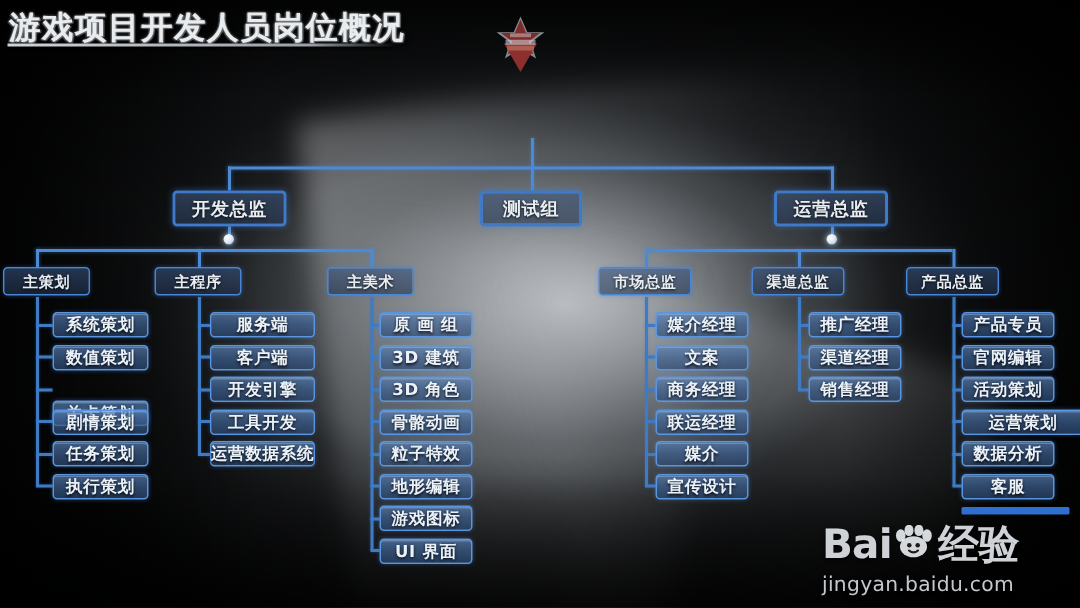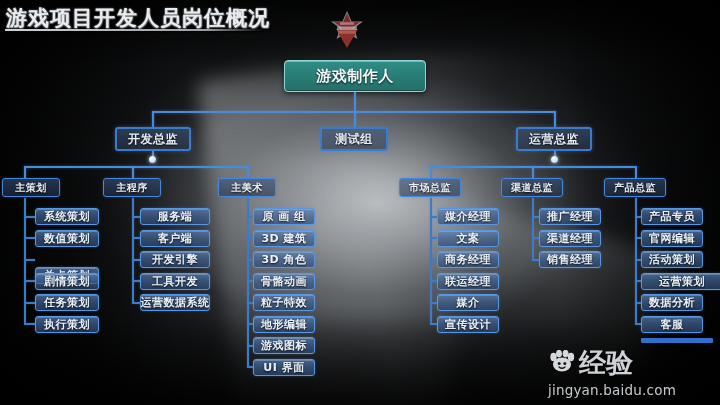--- a/index.html
+++ b/index.html
@@ -282,21 +282,20 @@
     <svg viewBox="0 0 40 42" width="40" height="42" aria-hidden="true">
       <polygon points="20,2 24.6,12.5 36,12.5 26.9,19.3 30.4,30 20,23.6 9.6,30 13.1,19.3 4,12.5 15.4,12.5" fill="#b9bcc0" opacity="0.72"></polygon>
       <polygon points="20,4 23.8,13 33,13 25.6,18.6 28.5,27.4 20,22.2 11.5,27.4 14.4,18.6 7,13 16.2,13" fill="#7d2b2b"></polygon>
       <polygon points="9,20 31,20 20,39" fill="#8e2f2f"></polygon>
       <rect x="10" y="17.5" width="20" height="3.4" fill="#d9dce0" opacity="0.55"></rect>
       <rect x="11" y="21.5" width="18" height="3.2" fill="#efc9a0" opacity="0.30"></rect>
       <rect x="13" y="13.2" width="14" height="2.6" fill="#e6e8ea" opacity="0.42"></rect>
     </svg>
   </div>
 
-  <div class="node node-root" style="left:284px; top:60px; width:142px; height:32px;">游戏制作人</div>
 
   <div class="conn conn-v" style="left:354px; top:92px; height:20px;"></div>
 
   <div class="conn conn-h" style="left:152px; top:111px; width:404px;"></div>
 
   <div class="conn conn-v" style="left:152px; top:111px; height:16px;"></div>
   <div class="conn conn-v" style="left:354px; top:111px; height:16px;"></div>
   <div class="conn conn-v" style="left:554px; top:111px; height:16px;"></div>
 
   <div class="node node-l2" style="left:115px; top:127px; width:76px; height:24px;">开发总监</div>
@@ -397,20 +396,21 @@
       <div class="node node-leaf" style="left: 641px; top: 272.5px; width: 82px; height: 17px;">运营策划</div>
       <div class="conn conn-h conn-leaf" style="left: 635px; top: 301.5px; width: 6px;"></div>
       <div class="node node-leaf" style="left: 641px; top: 294px; width: 62px; height: 17px;">数据分析</div>
       <div class="conn conn-h conn-leaf" style="left: 635px; top: 323px; width: 6px;"></div>
       <div class="node node-leaf" style="left: 641px; top: 315.5px; width: 62px; height: 17px;">客服</div>
     </div>
 
   <div class="wm">
     <div class="wm-bar"></div>
     <div class="wm-main">
+      <span>Bai</span>
       <span class="wm-paw">
         <svg viewBox="0 0 26 22" width="26" height="22" aria-hidden="true">
           <ellipse cx="13" cy="14.5" rx="9" ry="7" fill="#eceff2" opacity="0.9"></ellipse>
           <ellipse cx="4.5" cy="7" rx="3.2" ry="4.2" fill="#eceff2" opacity="0.9"></ellipse>
           <ellipse cx="10" cy="3.6" rx="3.0" ry="3.8" fill="#eceff2" opacity="0.9"></ellipse>
           <ellipse cx="16.6" cy="3.6" rx="3.0" ry="3.8" fill="#eceff2" opacity="0.9"></ellipse>
           <ellipse cx="22" cy="7" rx="3.2" ry="4.2" fill="#eceff2" opacity="0.9"></ellipse>
           <circle cx="10.2" cy="13.5" r="1.5" fill="#1a1c1e"></circle>
           <circle cx="15.8" cy="13.5" r="1.5" fill="#1a1c1e"></circle>
           <path d="M10 17 q3 2.6 6 0" stroke="#1a1c1e" stroke-width="1.4" fill="none" stroke-linecap="round"></path>

